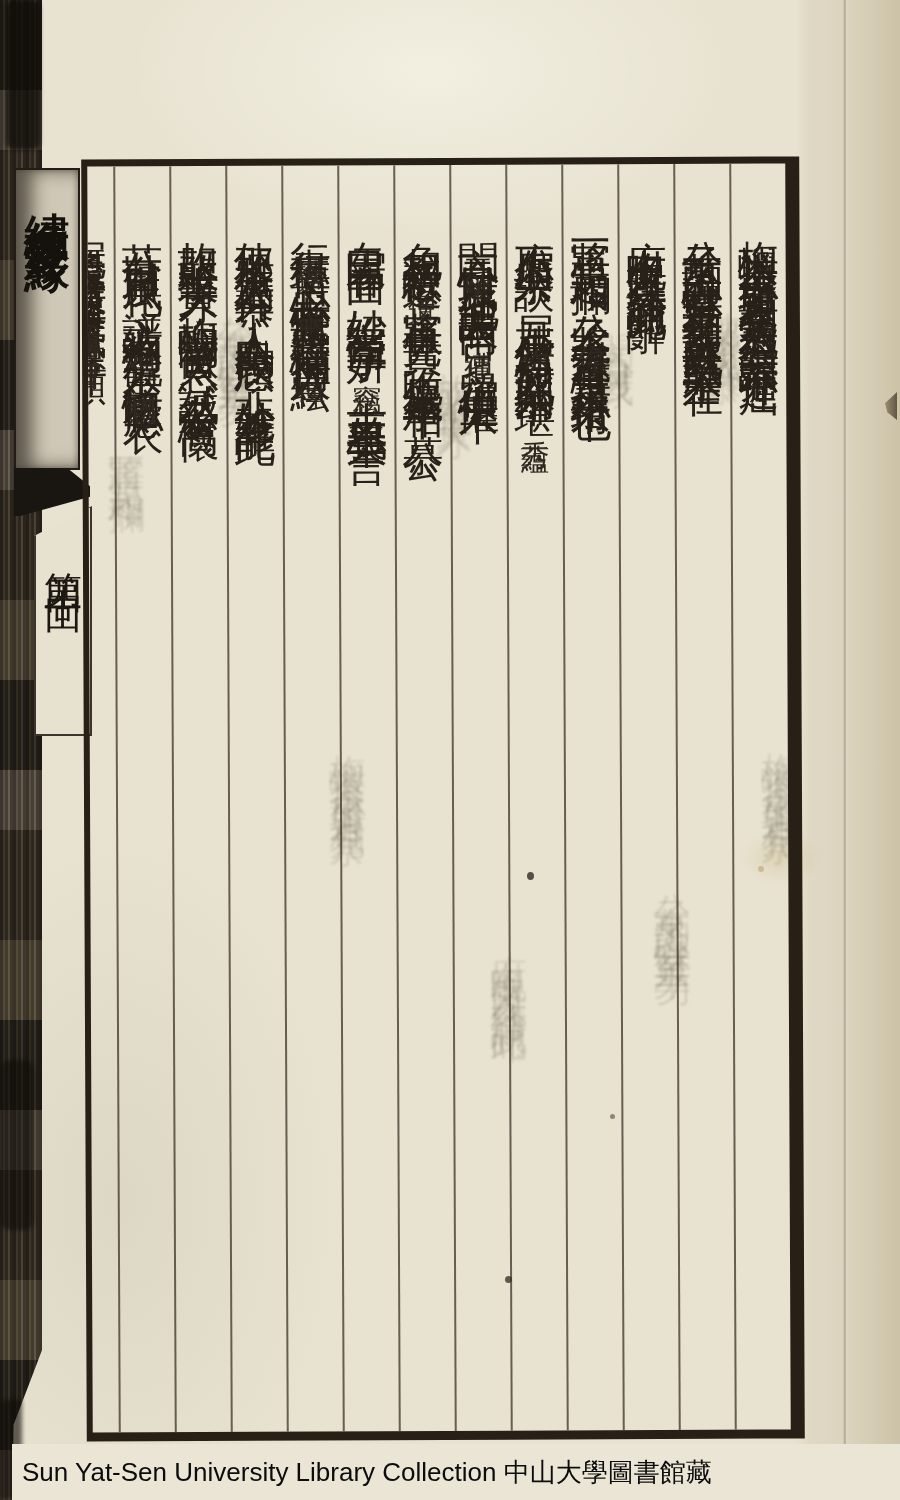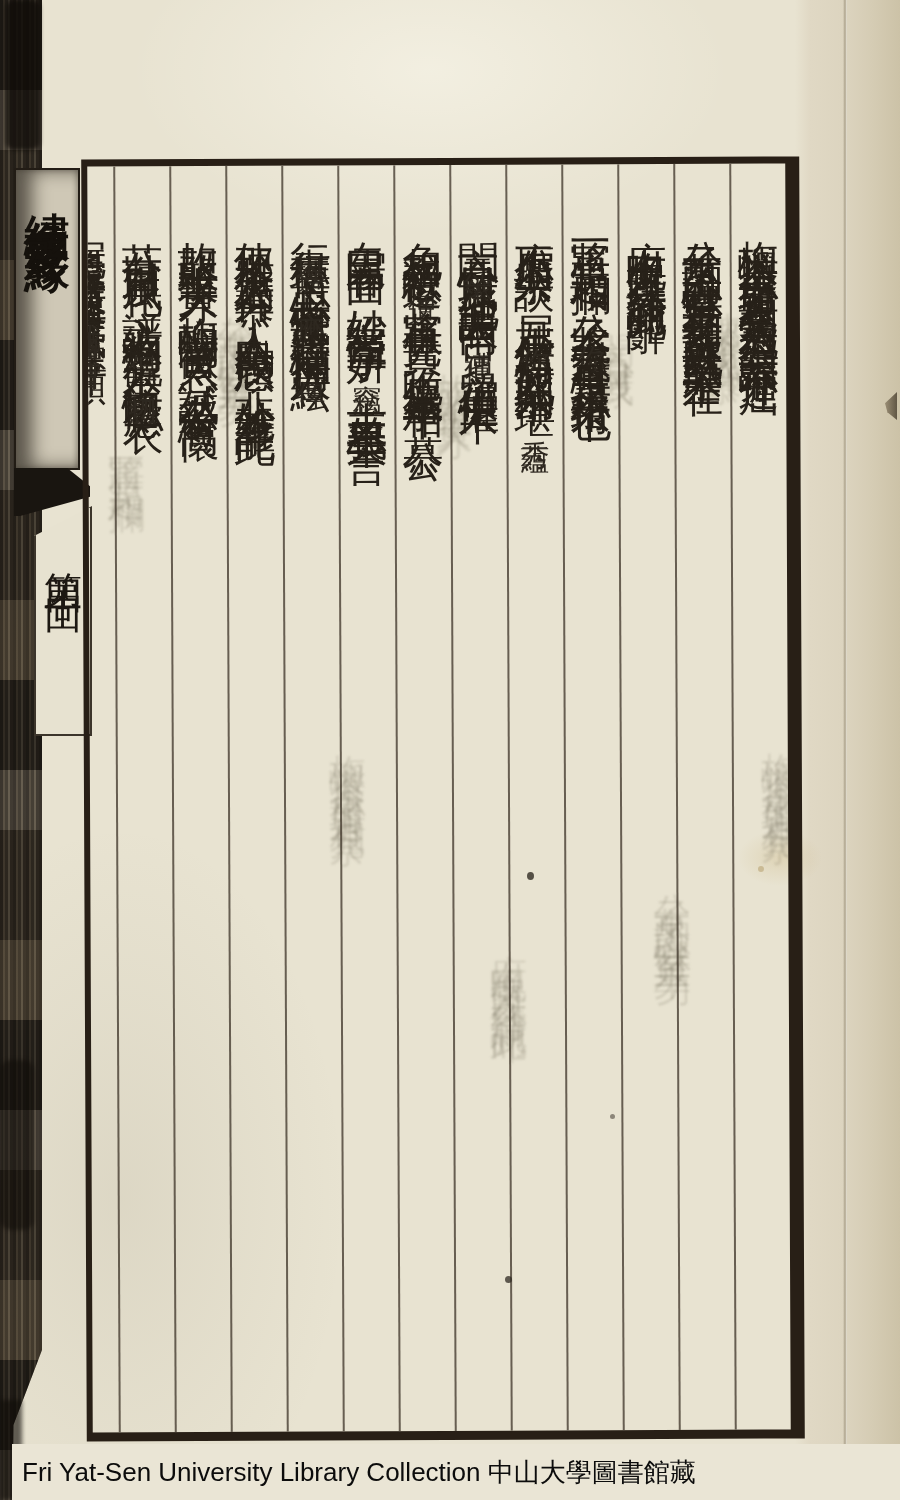--- a/index.html
+++ b/index.html
@@ -159,14 +159,14 @@
       <div class="col"><span class="big">冠優孟辱名賢若使俗伶裝作莊風憲</span><span class="small">我譜曲之人也</span><span class="big">汗顏</span><span class="small">昔日</span></div>
     </div>
 </div>
 
 <div class="speck s1"></div>
 <div class="speck s2"></div>
 <div class="speck s3"></div>
 <div class="speck s4"></div>
 
 <div class="caption-bar">
-  <span class="caption-text">Fri Yat-Sen University Library Collection 中山大學圖書館藏</span>
+  <span class="caption-text">Sun Yat-Sen University Library Collection 中山大學圖書館藏</span>
 </div>
 
 </body></html>

